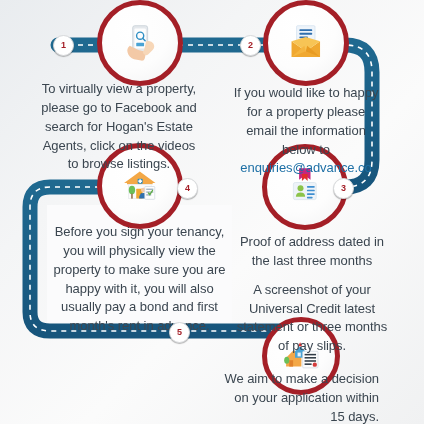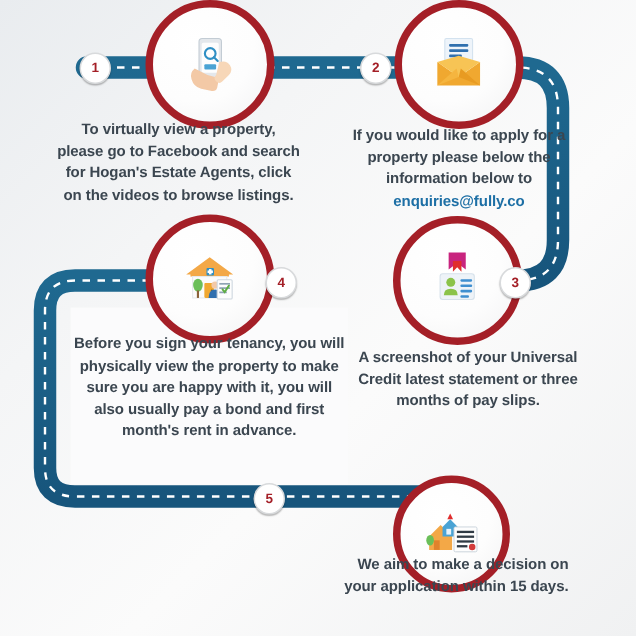--- a/index.html
+++ b/index.html
@@ -36,24 +36,24 @@
     display:flex;align-items:center;justify-content:center;
     font-size:9px;font-weight:bold;color:#a41f27;
     z-index:9;line-height:1;
     font-family:"Liberation Sans", sans-serif;
   }
 
   
   .caption{
     position:absolute;
     text-align:center;
-    font-size:10px;
+    font-size:13px;
     line-height:1.45;
     color:#3b4650;
-    font-weight:bold;
+    font-weight:normal;
     z-index:7;
     letter-spacing:-0.05px;
   }
   .caption .link{color:#1d6fa5;}
   .caption .para{margin:0;}
   .caption .para + .para{margin-top:7px;}
   .caption .hdr{margin:0 0 0 0;}
 
   .panel{
     position:absolute;
@@ -110,42 +110,43 @@
       <path d="M12 30 L32 44 L52 30 L52 52 L12 52 Z" fill="#f0a830"></path>
       <path d="M12 30 L32 44 L52 30 L32 24 Z" fill="#f7c455"></path>
       <path d="M12 52 L30 36 L32 44 Z" fill="#f5b53f"></path>
       <path d="M52 52 L34 36 L32 44 Z" fill="#e89b22"></path>
     </svg>
   </div>
   <div class="badge" style="left:240px;top:35px;">
     <span>2</span>
   </div>
   <div class="caption" style="left:231px;top:84px;width:150px;">
-    <p class="para">If you would like to apply for a property please below the information below to</p>
-    <span class="link">enquiries@fully.co</span>
+    <p class="para">If you would like to happy for a property please email the information below to</p>
+    <span class="link">enquiries@advance.co</span>
   </div>
 
   <div class="node" style="left:262px;top:144px;width:86px;height:86px;">
     <svg class="glyph" viewBox="0 0 64 64">
       <path d="M24 6 L40 6 L40 22 L32 16 L24 22 Z" fill="#c8247e"></path>
       <path d="M28 14 L36 14 L36 24 L32 20 L28 24 Z" fill="#e02d2d"></path>
       <rect x="16" y="26" width="32" height="24" rx="2.5" fill="#eef3f8" stroke="#d6e1ea" stroke-width="1"></rect>
       <circle cx="26" cy="34" r="4.2" fill="#8bc34a"></circle>
       <path d="M19.5 46 q0 -6 6.5 -6 q6.5 0 6.5 6 z" fill="#8bc34a"></path>
       <rect x="35" y="31" width="11" height="2.4" rx="1" fill="#3f8fd0"></rect>
       <rect x="35" y="36" width="11" height="2.4" rx="1" fill="#3f8fd0"></rect>
       <rect x="35" y="41" width="11" height="2.4" rx="1" fill="#3f8fd0"></rect>
       <rect x="35" y="46" width="8" height="2.4" rx="1" fill="#3f8fd0"></rect>
     </svg>
   </div>
   <div class="badge" style="left:333px;top:178px;">
     <span>3</span>
   </div>
   <div class="caption" style="left:232px;top:232px;width:160px;">
-    <p class="para" style="margin-top:0;">A screenshot of your Universal Credit latest statement or three months of pay slips.</p>
+    <p class="para" style="margin-top:1px;">Proof of address dated in the last three months</p>
+    <p class="para" style="margin-top:10px;">A screenshot of your Universal Credit latest statement or three months of pay slips.</p>
   </div>
 
   <div class="node" style="left:97px;top:143px;width:86px;height:86px;">
     <svg class="glyph" viewBox="0 0 64 64">
       <path d="M10 28 L32 12 L54 28 L50 28 L50 30 L14 30 L14 28 Z" fill="#f3a847"></path>
       <rect x="16" y="30" width="32" height="20" fill="#fbfbfb" stroke="#e6e9ec" stroke-width="1"></rect>
       <rect x="29" y="22" width="7" height="7" rx="1" fill="#2f8fc4"></rect>
       <rect x="31.3" y="23" width="2.4" height="5" fill="#fff"></rect>
       <rect x="30" y="24.3" width="5" height="2.4" fill="#fff"></rect>
       <rect x="27" y="36" width="9" height="14" rx="1" fill="#f0a830"></rect>

